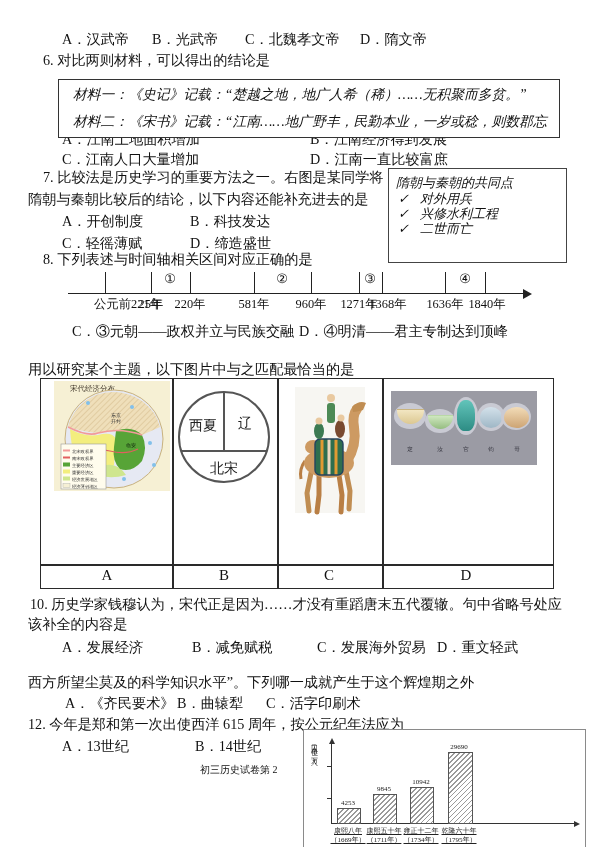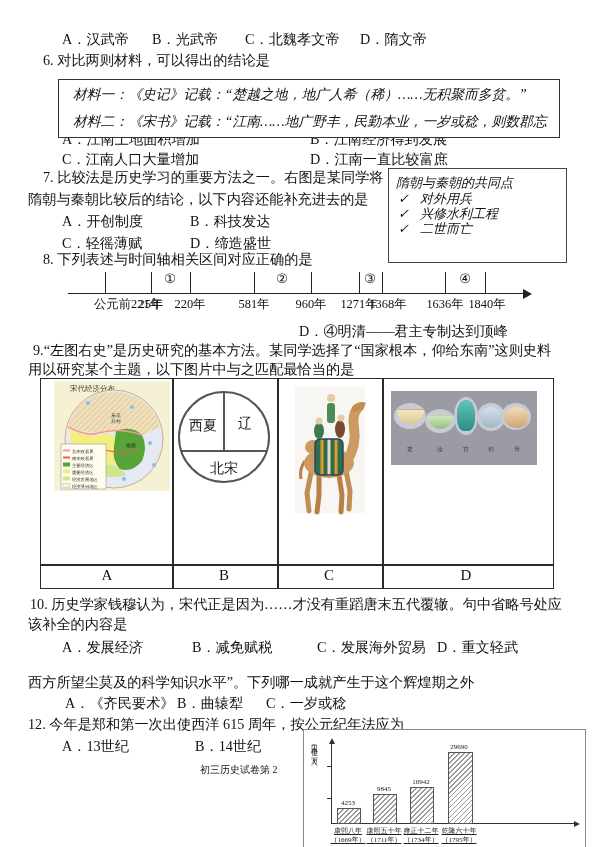--- a/index.html
+++ b/index.html
@@ -99,23 +99,23 @@
   <span class="interval" style="left:453px">④</span>
   <span class="yr" style="left:86px">公元前221年</span>
   <span class="yr" style="left:109px">25年</span>
   <span class="yr" style="left:148px">220年</span>
   <span class="yr" style="left:212px">581年</span>
   <span class="yr" style="left:269px">960年</span>
   <span class="yr" style="left:317px">1271年</span>
   <span class="yr" style="left:346px">1368年</span>
   <span class="yr" style="left:403px">1636年</span>
   <span class="yr" style="left:445px">1840年</span>
+  <span class="op" style="left:72px;top:322px">C．③元朝——政权并立与民族交融</span>
   <span class="op" style="left:299px;top:322px">D．④明清——君主专制达到顶峰</span>
 
-  <span class="ln" style="left:33px;top:341px">9.“左图右史”是历史研究的基本方法。某同学选择了“国家根本，仰给东南”这则史料</span>
   <span class="ln" style="left:28px;top:360px">用以研究某个主题，以下图片中与之匹配最恰当的是</span>
 
   <div class="table9">
     <div class="vdiv" style="left:131px"></div>
     <div class="vdiv" style="left:236px"></div>
     <div class="vdiv" style="left:341px"></div>
     <div class="hdiv"></div>
     <span class="cell-label" style="left:36px">A</span>
     <span class="cell-label" style="left:153px">B</span>
     <span class="cell-label" style="left:258px">C</span>
@@ -217,21 +217,21 @@
   <span class="ln" style="left:30px;top:595px">10. 历史学家钱穆认为，宋代正是因为……才没有重蹈唐末五代覆辙。句中省略号处应</span>
   <span class="ln" style="left:28px;top:615px">该补全的内容是</span>
   <span class="op" style="left:62px;top:638px">A．发展经济</span>
   <span class="op" style="left:192px;top:638px">B．减免赋税</span>
   <span class="op" style="left:317px;top:638px">C．发展海外贸易</span>
   <span class="op" style="left:437px;top:638px">D．重文轻武</span>
 
   <span class="ln" style="left:28px;top:673px">西方所望尘莫及的科学知识水平”。下列哪一成就产生于这个辉煌期之外</span>
   <span class="op" style="left:65px;top:694px">A．《齐民要术》</span>
   <span class="op" style="left:177px;top:694px">B．曲辕犁</span>
-  <span class="op" style="left:266px;top:694px">C．一岁或稔</span>
+  <span class="op" style="left:266px;top:694px">C．活字印刷术</span>
 
   <span class="ln" style="left:28px;top:715px">12. 今年是郑和第一次出使西洋 615 周年，按公元纪年法应为</span>
   <span class="op" style="left:62px;top:737px">A．13世纪</span>
   <span class="op" style="left:195px;top:737px">B．14世纪</span>
 
   <span class="footer">初三历史试卷第 2</span>
 
   <div class="chartbox">
     <div class="ylab">人口（单位：万人）</div>
     <div class="yarrow"></div>

